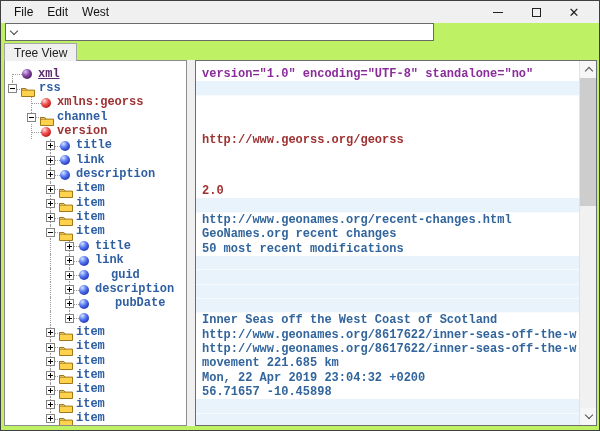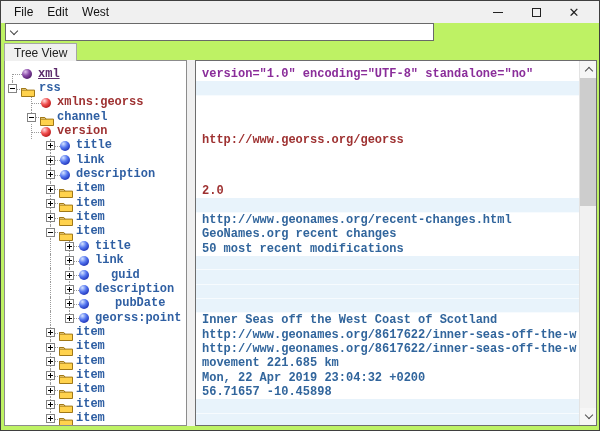--- a/index.html
+++ b/index.html
@@ -264,21 +264,20 @@
         <div class="expander plus" style="left: 60px; top: 2.68px;"></div>
         <div class="node-icon sphere blue" style="left: 74px; top: 2.18px;"></div>
         <span class="t-label elem" style="left: 90px; margin-left: 20px;">pubDate</span>
       </div>
       <div class="t-row">
         <div class="guide" style="left: 45px; top: 0px; bottom: 0px;"></div>
         <div class="guide" style="left: 64px; top: 0px; bottom: 7.18px;"></div>
         <div class="hstub" style="left: 64px; width: 10px; top: 7.18px;"></div>
         <div class="expander plus" style="left: 60px; top: 2.68px;"></div>
         <div class="node-icon sphere blue" style="left: 74px; top: 2.18px;"></div>
-        <span class="t-label elem" style="left: 90px;">georss:point</span>
       </div>
       <div class="t-row">
         <div class="guide" style="left: 45px; top: 0px; bottom: 0px;"></div>
         <div class="hstub" style="left: 45px; width: 10px; top: 7.18px;"></div>
         <div class="expander plus" style="left: 41px; top: 2.68px;"></div>
         <div class="node-icon" style="left: 54px; top: 1.68px;"><svg width="14" height="11" viewBox="0 0 14 11">
             <path d="M0.5 2.5 h4.2 l1.4 1.6 h7.4 v6.4 h-13 z" fill="#ffd24d" stroke="#a07818" stroke-width="1"></path>
             <path d="M0.5 2.5 h4.2 l1.4 1.6 h-5.6 z" fill="#ffe9a8" stroke="#a07818" stroke-width="1"></path>
           </svg></div>
         <span class="t-label elem" style="left: 71px;">item</span>

